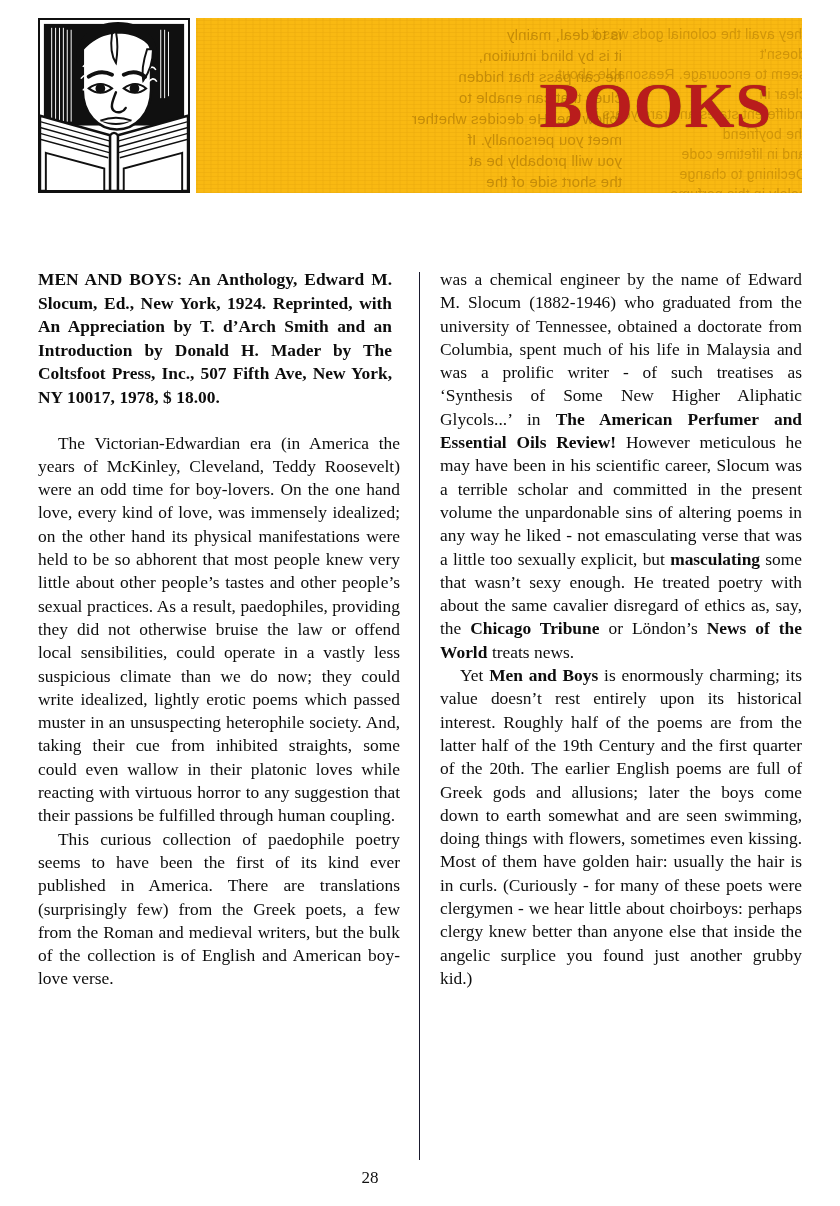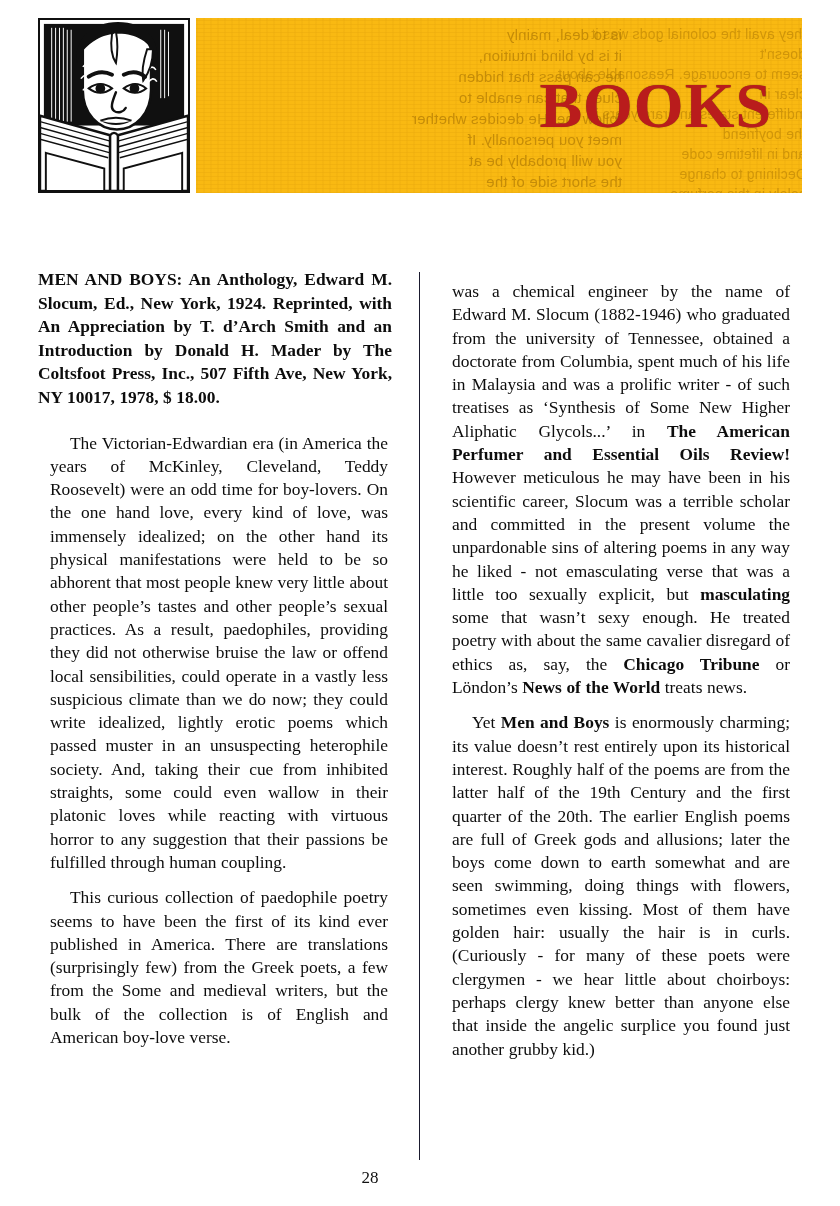--- a/index.html
+++ b/index.html
@@ -121,21 +121,21 @@
   }
 
   .cite {
     font-weight: bold;
     text-align: justify;
     margin: 0 8px 22px 0;
     font-size: 17.4px;
     line-height: 23.6px;
   }
   p.para {
-    margin: 12px;
+    margin: 0;
     text-indent: 20px;
   }
   p.para.flush { text-indent: 0; }
   b { font-weight: bold; }
 
   .pagenum {
     position: absolute;
     left: 0;
     top: 1168px;
     width: 740px;
@@ -248,21 +248,21 @@
 
 </div>
 
 <div class="divider"></div>
 
 <div class="content">
 
   <div class="col left">
     <div class="cite">MEN AND BOYS: An Anthology, Edward M. Slocum, Ed., New York, 1924. Reprinted, with An Appreciation by T. d’Arch Smith and an Introduction by Donald H. Mader by The Coltsfoot Press, Inc., 507 Fifth Ave, New York, NY 10017, 1978, $ 18.00.</div>
     <p class="para">The Victorian-Edwardian era (in America the years of McKinley, Cleveland, Teddy Roosevelt) were an odd time for boy-lovers. On the one hand love, every kind of love, was immensely idealized; on the other hand its physical manifestations were held to be so abhorent that most people knew very little about other people’s tastes and other people’s sexual practices. As a result, paedophiles, providing they did not otherwise bruise the law or offend local sensibilities, could operate in a vastly less suspicious climate than we do now; they could write idealized, lightly erotic poems which passed muster in an unsuspecting heterophile society. And, taking their cue from inhibited straights, some could even wallow in their platonic loves while reacting with virtuous horror to any suggestion that their passions be fulfilled through human coupling.</p>
-    <p class="para">This curious collection of paedophile poetry seems to have been the first of its kind ever published in America. There are translations (surprisingly few) from the Greek poets, a few from the Some and medieval writers, but the bulk of the collection is of English and American boy-love verse.</p>
+    <p class="para">This curious collection of paedophile poetry seems to have been the first of its kind ever published in America. There are translations (surprisingly few) from the Greek poets, a few from the Roman and medieval writers, but the bulk of the collection is of English and American boy-love verse.</p>
   </div>
 
   <div class="col right">
     <p class="para flush"><span>was a chemical engineer by the name of Edward M. Slocum (1882-1946) who graduated from the university of Tennessee, obtained a doctorate from Columbia, spent much of his life in Malaysia and was a prolific writer - of such treatises as ‘Synthesis of Some New Higher Aliphatic Glycols...’ in </span><b>The American Perfumer and Essential Oils Review!</b><span> However meticulous he may have been in his scientific career, Slocum was a terrible scholar and committed in the present volume the unpardonable sins of altering poems in any way he liked - not emasculating verse that was a little too sexually explicit, but </span><b>masculating</b><span> some that wasn’t sexy enough. He treated poetry with about the same cavalier disregard of ethics as, say, the </span><b>Chicago Tribune</b><span> or Löndon’s </span><b>News of the World</b><span> treats news.</span></p>
 
     <p class="para"><span>Yet </span><b>Men and Boys</b><span> is enormously charming; its value doesn’t rest entirely upon its historical interest. Roughly half of the poems are from the latter half of the 19th Century and the first quarter of the 20th. The earlier English poems are full of Greek gods and allusions; later the boys come down to earth somewhat and are seen swimming, doing things with flowers, sometimes even kissing. Most of them have golden hair: usually the hair is in curls. (Curiously - for many of these poets were clergymen - we hear little about choirboys: perhaps clergy knew better than anyone else that inside the angelic surplice you found just another grubby kid.)</span></p>
 
   </div>
 
 </div>

